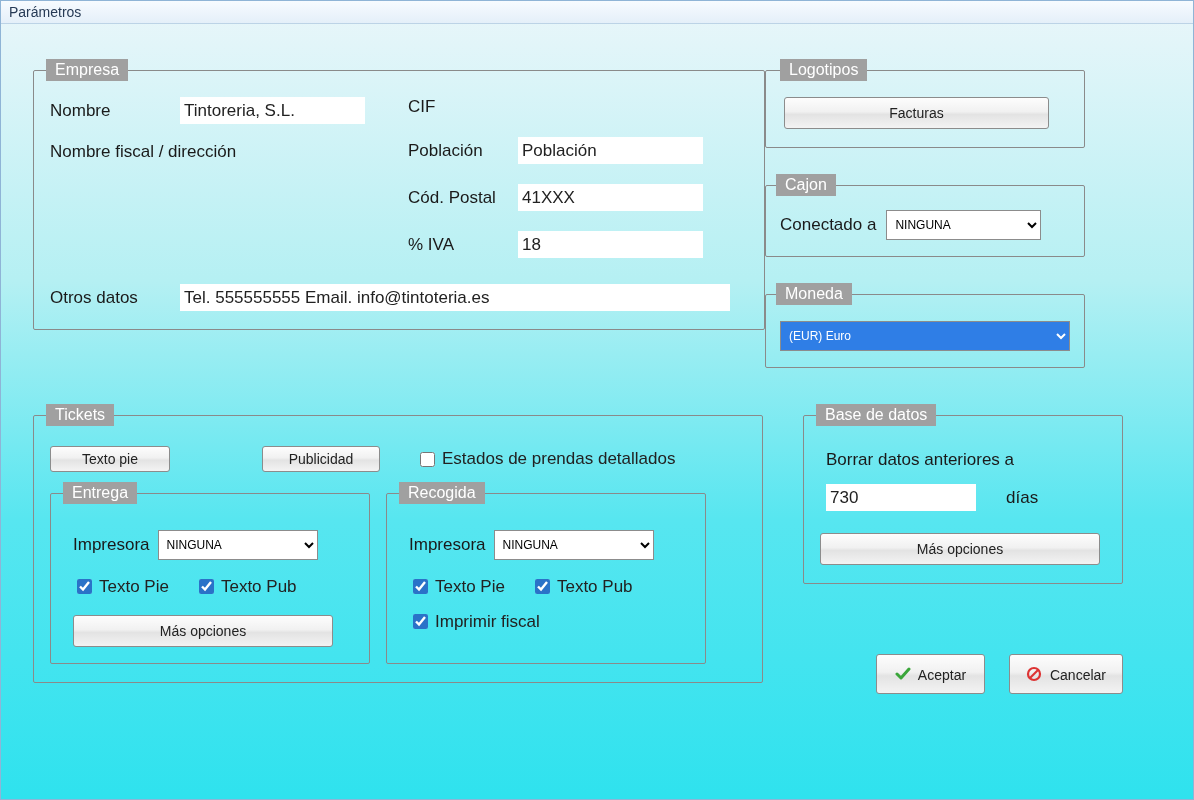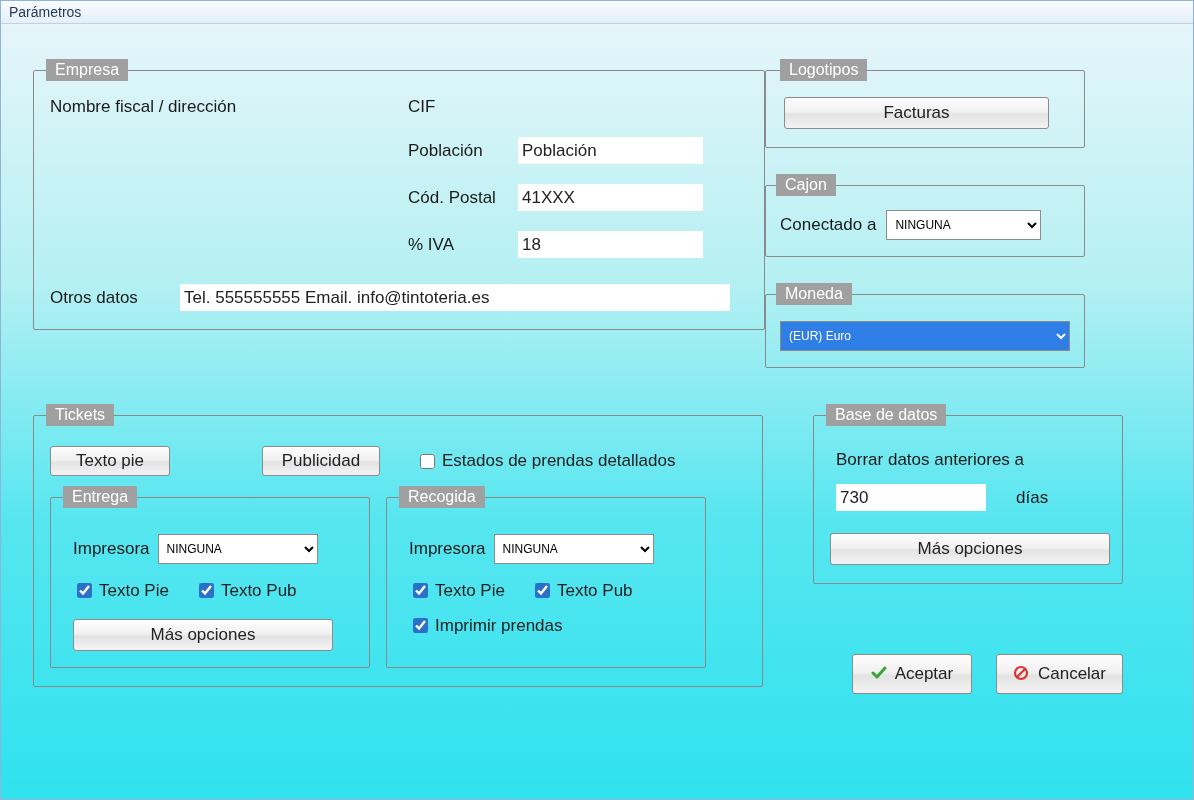--- a/index.html
+++ b/index.html
@@ -62,21 +62,21 @@
     font-size: 17px;
     font-family: inherit;
     padding: 4px 6px;
     color: #222;
     resize: none;
   }
   .btn {
     background: linear-gradient(180deg, #fdfdfd 0%, #f1f1f1 45%, #e3e3e3 55%, #f3f3f3 100%);
     border: 1px solid #8c8c8c;
     border-radius: 3px;
-    font-size: 17px;
+    font-size: 14px;
     font-family: inherit;
     color: #222;
     padding: 4px 12px;
     cursor: pointer;
   }
   select.sel {
     font-size: 12px;
     font-family: inherit;
     height: 30px;
     border: 1px solid #8c8c8c;
@@ -120,20 +120,24 @@
 
   <div class="client">
 
     <div class="row" style="align-items:flex-start;">
 
       <fieldset class="group" style="width:730px; padding-bottom:18px;">
         <legend>Empresa</legend>
 
         <div class="empresa-grid" style="margin-top:2px;">
           <div class="emp-left">
+            <div class="pair">
+              <span class="lbl">Nombre</span>
+              <input class="tinput" style="width: 185px;" value="Tintoreria, S.L.">
+            </div>
             <div>
               <div class="lbl" style="margin-bottom:8px;">Nombre fiscal / dirección</div>
             </div>
           </div>
           <div class="emp-right">
             <div class="pair-r">
               <span class="lbl">CIF</span>
             </div>
             <div class="pair-r">
               <span class="lbl">Población</span>
@@ -233,28 +237,28 @@
                 <input type="checkbox" checked="" style="">
                 <span>Texto Pie</span>
               </label>
               <label class="chk">
                 <input type="checkbox" checked="" style="">
                 <span>Texto Pub</span>
               </label>
             </div>
             <label class="chk" style="margin-left:6px;">
               <input type="checkbox" checked="" style="">
-              <span>Imprimir prendas</span>
+              <span>Imprimir fiscal</span>
             </label>
           </fieldset>
         </div>
       </fieldset>
 
       <div class="col" style="gap:30px; width:320px;">
-        <fieldset class="group" style="padding:14px 7px 18px 16px;margin-left:10px;">
+        <fieldset class="group" style="padding:14px 7px 18px 16px;">
           <legend>Base de datos</legend>
           <div class="lbl" style="margin:10px 0 14px 6px;">Borrar datos anteriores a</div>
           <div style="display:flex; align-items:center; gap:30px; margin:0 0 22px 6px;">
             <input class="tinput" style="width: 150px;" value="730">
             <span class="lbl">días</span>
           </div>
           <button class="btn" style="width:280px; height:32px;">Más opciones</button>
         </fieldset>
 
         <div class="row" style="gap:24px; justify-content:flex-end; margin-top:40px;">

